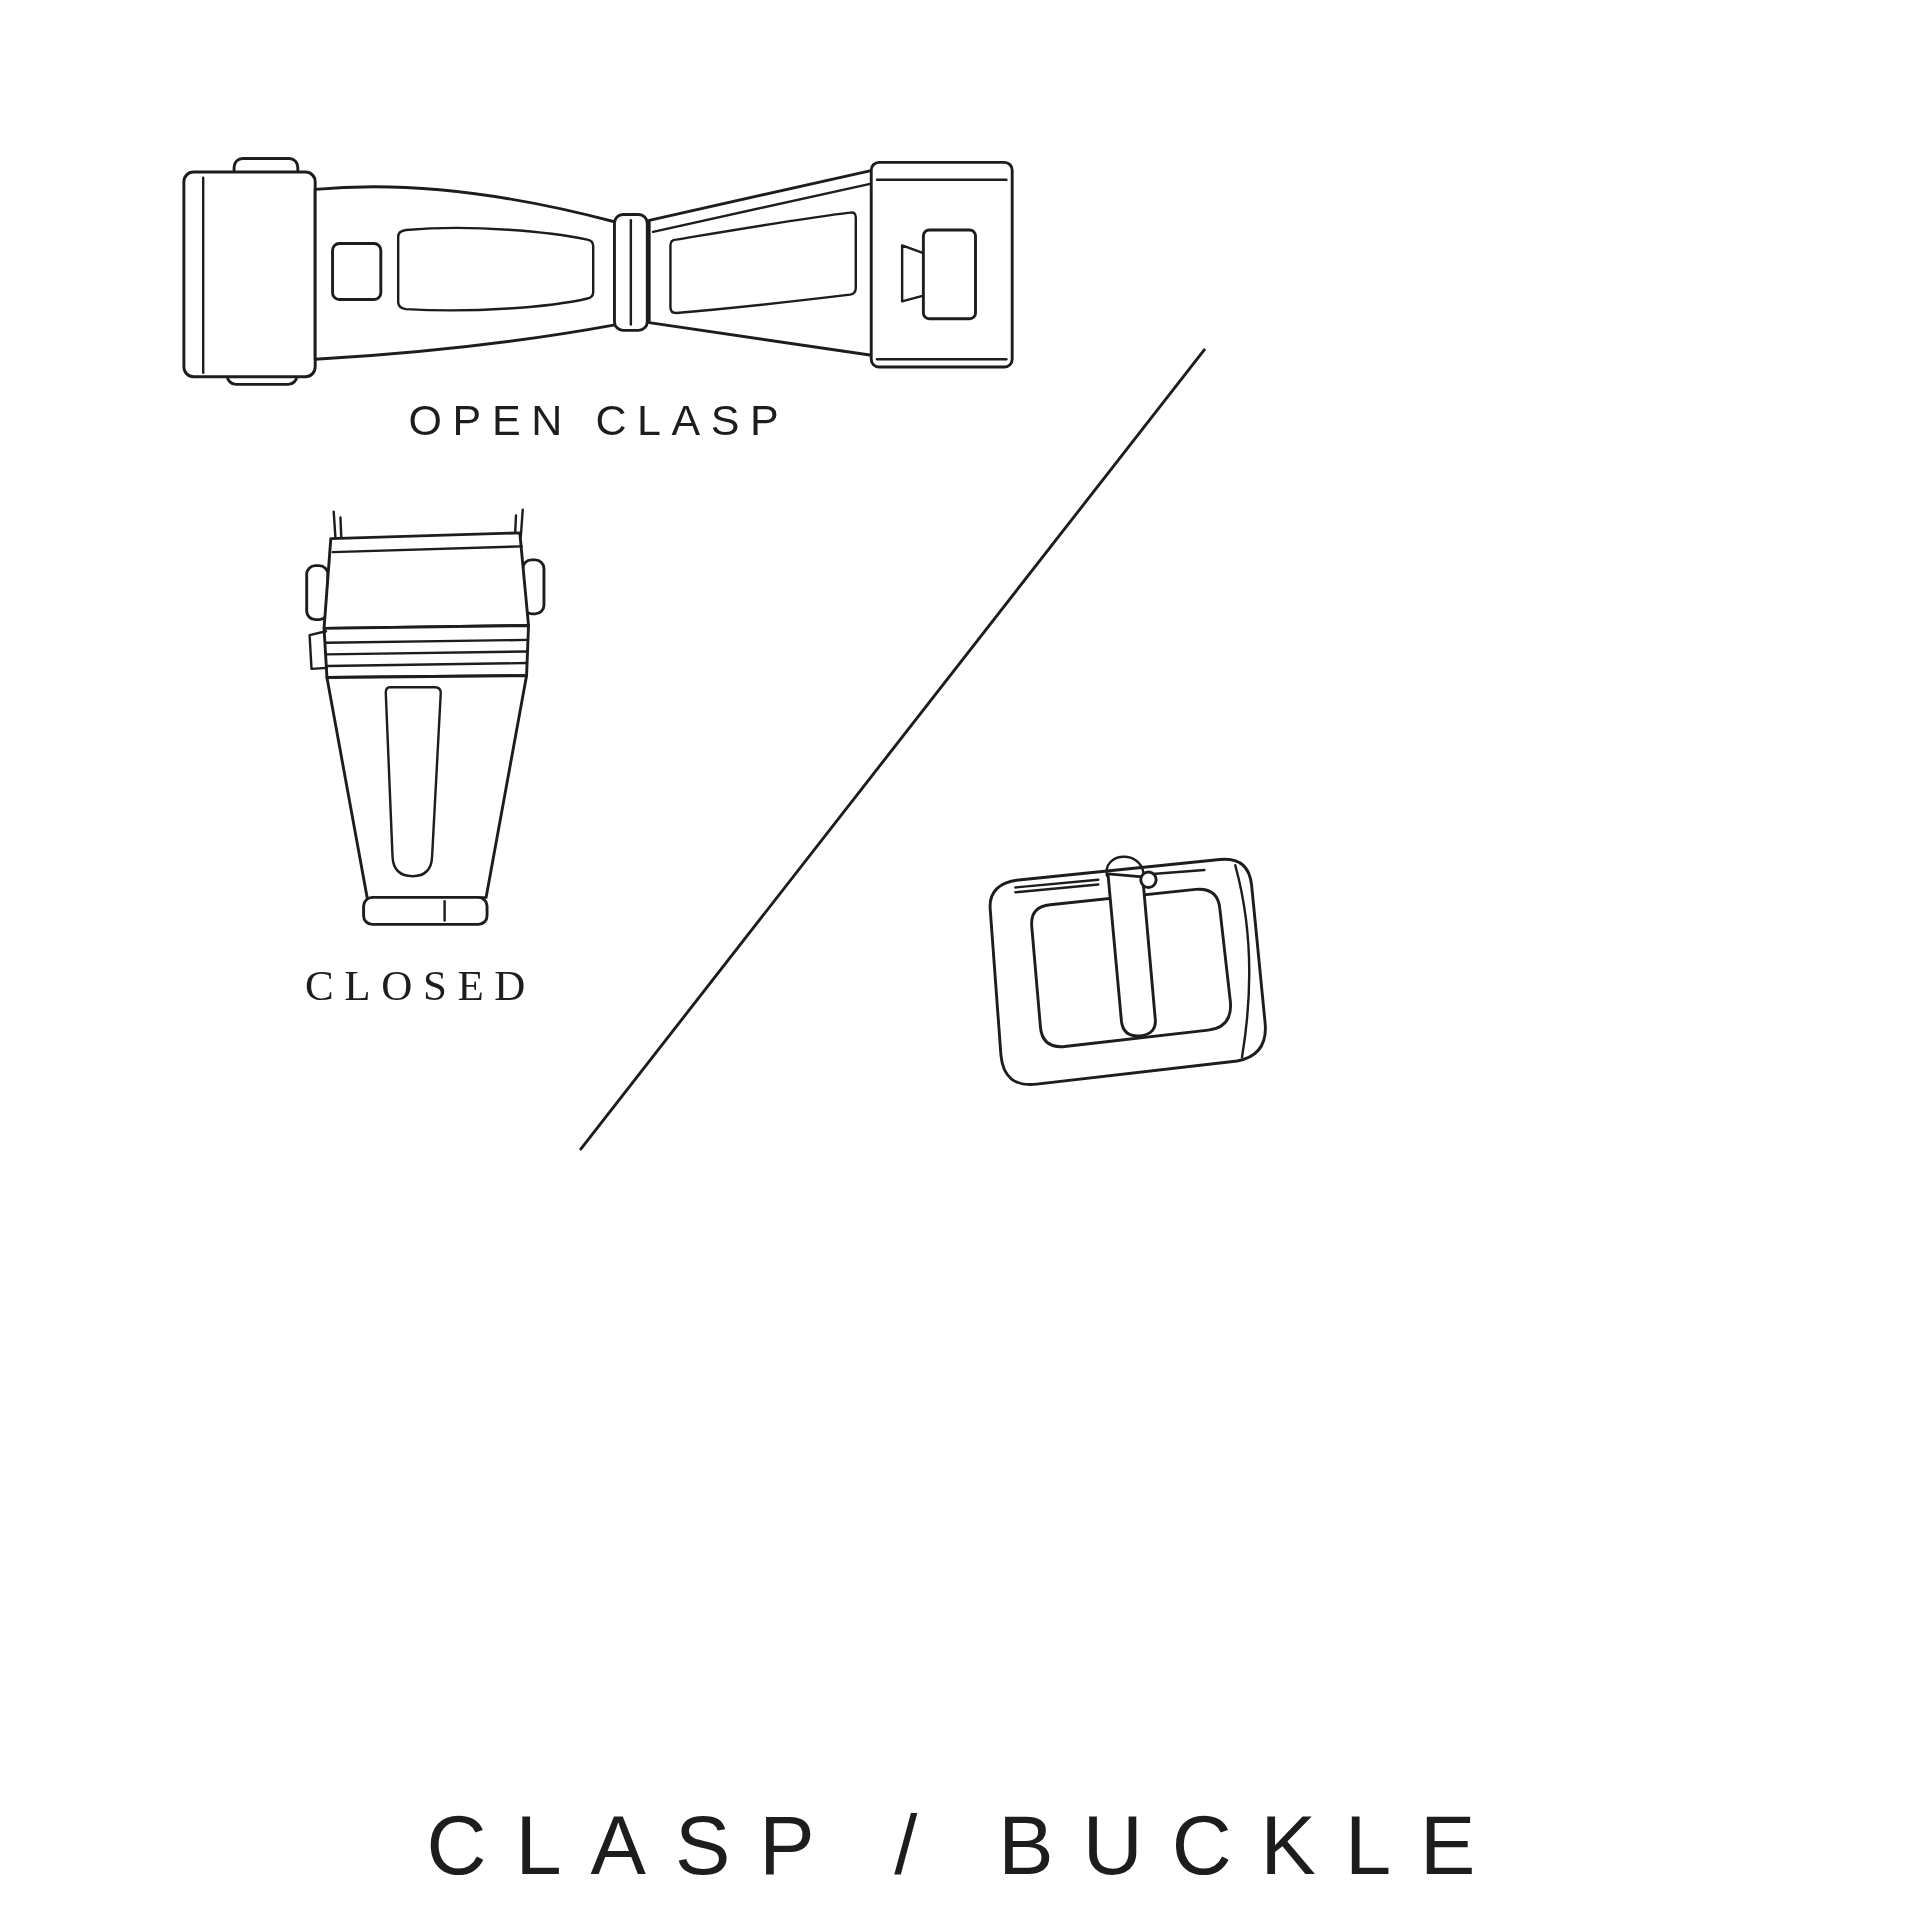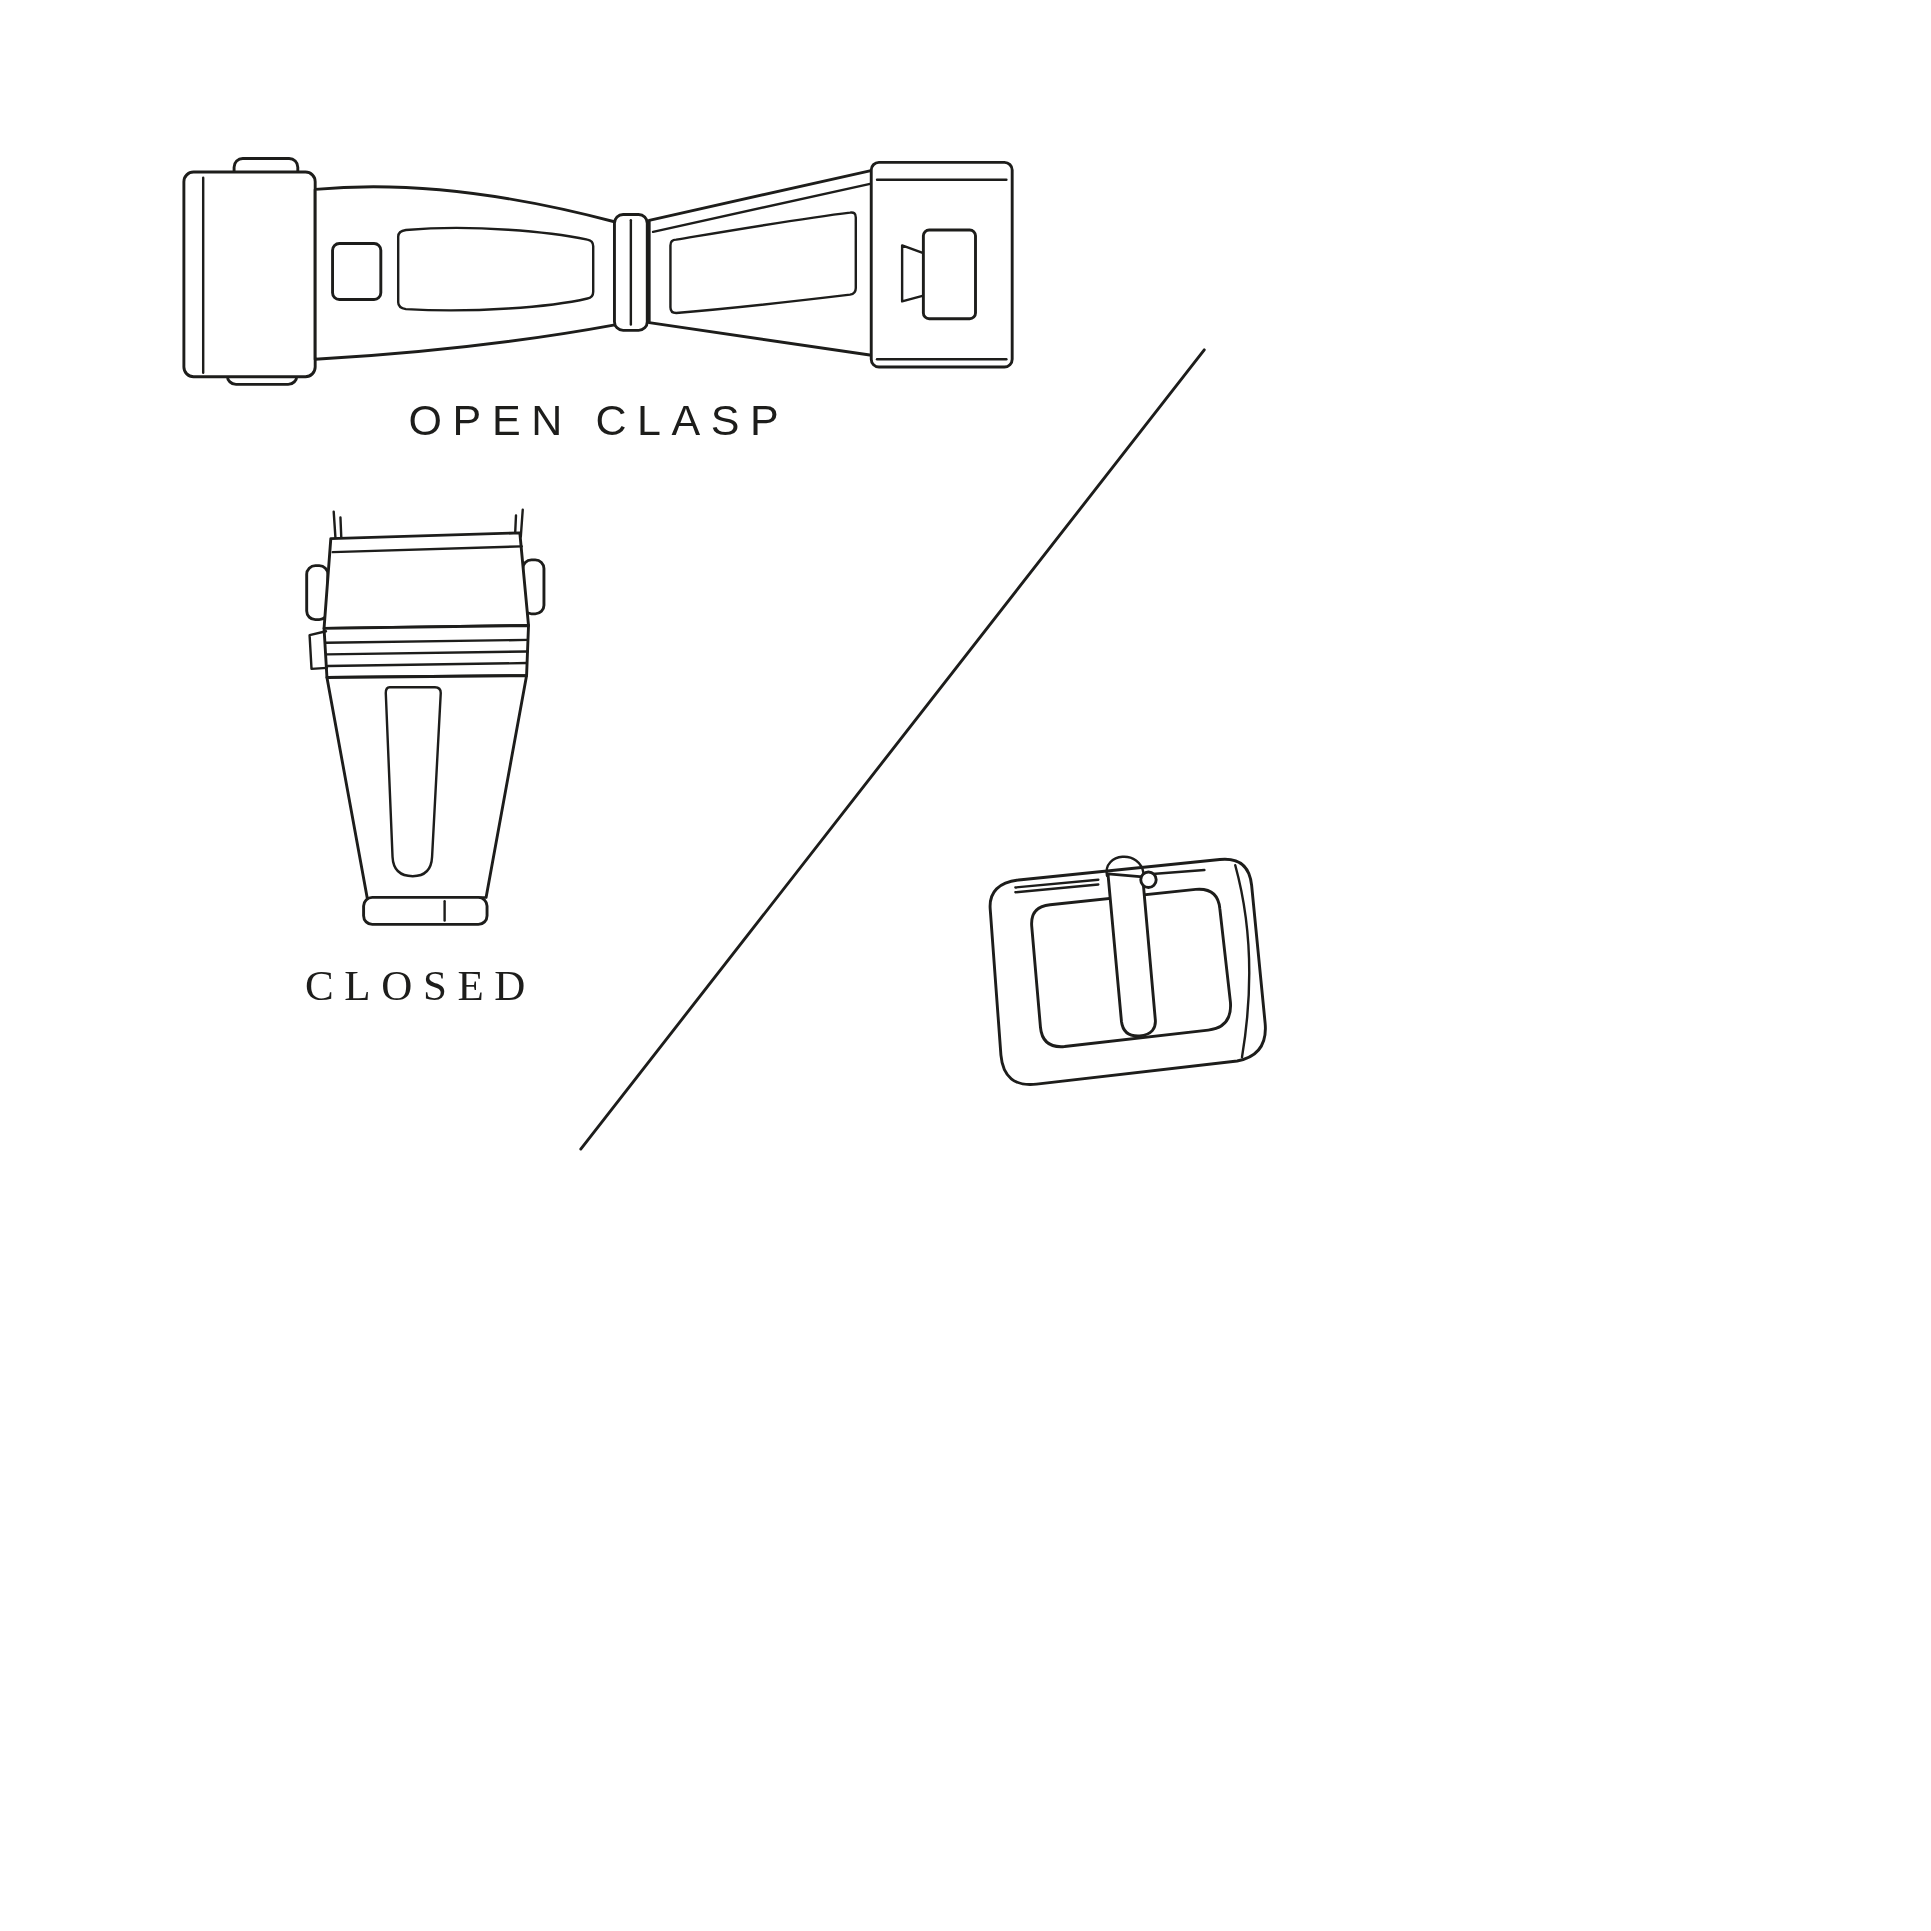--- a/index.html
+++ b/index.html
@@ -143,15 +143,16 @@
       <line class="ink-line" x1="56" y1="44" x2="142" y2="36"></line>
       <line class="ink-line" x1="56" y1="49" x2="142" y2="41"></line>
       <line class="ink-line" x1="198" y1="30" x2="252" y2="26"></line>
 
       <path class="ink-stroke" d="M152,30 L188,33 L201,180 Q203,196 185,198 Q168,199 166,183 Z"></path>
       <path class="ink-line" d="M151,32 C 146,8 186,4 189,30"></path>
       <circle class="ink-stroke" cx="194" cy="36" r="8"></circle>
     </svg>
   </div>
 
+  <div class="page-title">CLASP / BUCKLE</div>
 
 </div>
 
 
 </body></html>

